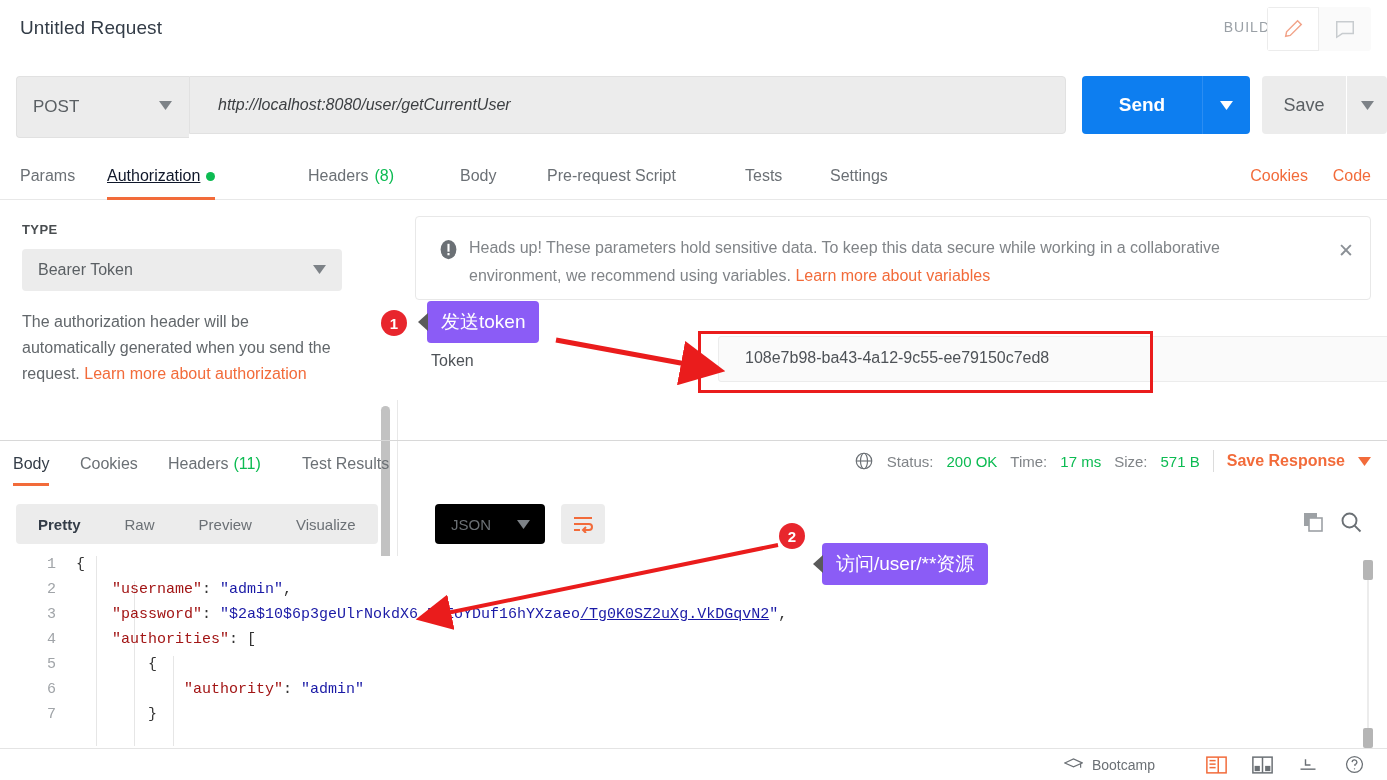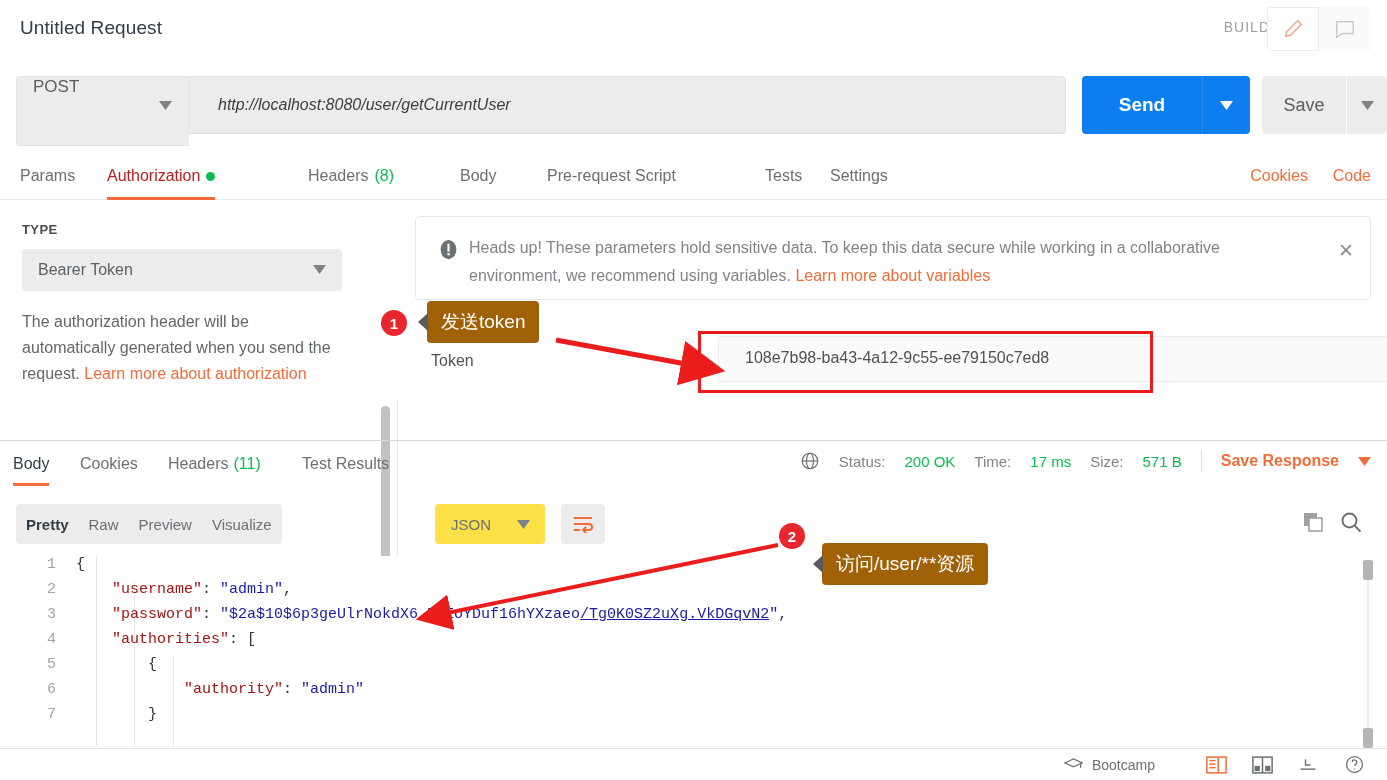--- a/index.html
+++ b/index.html
@@ -29,23 +29,23 @@
   }
   .icon-btn {
     width:52px; height:44px; display:flex; align-items:center; justify-content:center;
     background:transparent; cursor:pointer;
   }
   .icon-btn.active { background:#ffffff; box-shadow:0 0 0 1px #ececec inset; }
 
   
   .url-bar { position:absolute; left:16px; top:76px; width:1355px; height:58px; }
   .method-box {
-    position:absolute; left:0; top:0; width:173px; height:70px;
+    position:absolute; left:0; top:0; width:173px; height:62px;
     background:#ececec; border:1px solid #e1e1e1; border-right:none;
-    border-radius:4px 0 0 4px; display:flex; align-items:flex-start;
+    border-radius:4px 0 0 4px; display:flex; align-items:center;
   }
   .method-text { margin-left:16px; font-size:17px; color:#5a5f63; }
   .method-caret { position:absolute; right:17px; top:24px; }
   .url-input-box {
     position:absolute; left:173px; top:0; width:877px; height:58px;
     background:#ececec; border:1px solid #e1e1e1; border-radius:0 4px 4px 0;
     display:flex; align-items:center;font-style:italic;
   }
   .url-text { margin-left:28px; font-size:16px; color:#3c3f42; }
   .send-btn {
@@ -75,21 +75,21 @@
   
   .req-tabs {
     position:absolute; left:0; top:152px; width:1387px; height:48px;
     border-bottom:1px solid #e8e8e8;
   }
   .tab {
     position:absolute; top:0; height:48px;
     display:flex; align-items:center; gap:6px;
     font-size:16px; color:#6b7075; cursor:pointer; white-space:nowrap;
   }
-  .tab.active { color:#b91c1c; }
+  .tab.active { color:#0f172a;text-decoration:underline; }
   .tab.active::after {
     content:''; position:absolute; left:0; right:0; bottom:0; height:3px; background:#f26b3a;
   }
   .dot-green { width:9px; height:9px; border-radius:50%; background:#0cbb52; display:inline-block; }
   .cnt-green { color:#0cbb52; }
   .right-link {
     position:absolute; top:0; height:48px; display:flex; align-items:center;
     font-size:16px; color:#f26b3a; cursor:pointer;
   }
 
@@ -160,40 +160,40 @@
   .resp-tabs { position:absolute; left:0; top:441px; width:1387px; height:45px; }
   .resp-tab {
     position:absolute; top:0; height:45px; display:flex; align-items:center; gap:5px;
     font-size:16px; color:#6b7075; cursor:pointer; white-space:nowrap;
   }
   .resp-tab.active { color:#333c47; }
   .resp-tab.active::after {
     content:''; position:absolute; left:0; right:0; bottom:0; height:3px; background:#f26b3a;
   }
   .resp-meta {
-    position:absolute; right:16px; top:450px; display:flex; align-items:center; gap:19px;
+    position:absolute; right:16px; top:450px; display:flex; align-items:center; gap:13px;
     font-size:15px; color:#808488; white-space:nowrap;
   }
   .meta-val { color:#0cbb52; }
   .meta-divider { width:1px; height:22px; background:#dcdcdc; }
   .save-response { color:#f26b3a; font-weight:bold; font-size:16px; cursor:pointer; }
 
   
   .fmt-bar { position:absolute; left:0; top:500px; width:1387px; height:48px; }
   .seg-group {
     position:absolute; left:16px; top:4px; height:40px; background:#ececec; border-radius:4px;
     display:flex; align-items:center;
   }
   .seg {
-    height:40px; padding:0 10px; display:flex; align-items:center;
+    height:40px; padding:0 22px; display:flex; align-items:center;
     font-size:15px; color:#6b7075; cursor:pointer;
   }
   .seg.active { color:#333c47; font-weight:bold; }
   .json-select {
-    position:absolute; left:435px; top:4px; width:110px; height:40px; background:#fde047;
+    position:absolute; left:435px; top:4px; width:110px; height:40px; background:#000000;
     border-radius:4px; display:flex; align-items:center; cursor:pointer; position:absolute;
   }
   .json-select span { margin-left:16px; font-size:15px; color:#6b7075; }
   .wrap-btn {
     position:absolute; left:561px; top:4px; width:44px; height:40px; background:#ececec;
     border-radius:4px; display:flex; align-items:center; justify-content:center; cursor:pointer;
   }
   .copy-icon-btn { position:absolute; right:62px; top:10px; cursor:pointer; }
   .search-icon-btn { position:absolute; right:24px; top:10px; cursor:pointer; }
 
@@ -244,21 +244,21 @@
   }
   .bb-icon { width:46px; height:31px; display:flex; align-items:center; justify-content:center; cursor:pointer; }
 
   
   .ann-badge {
     position:absolute; width:26px; height:26px; border-radius:50%; background:#e8262d;
     color:#fff; font-size:15px; font-weight:bold;
     display:flex; align-items:center; justify-content:center; z-index:30;
   }
   .ann-bubble {
-    position:absolute; background:#a16207; color:#fff; border-radius:4px;
+    position:absolute; background:#8b5cf6; color:#fff; border-radius:4px;
     font-size:19px; padding:8px 14px; z-index:30; white-space:nowrap;
   }
   .ann-bubble::before {
     content:''; position:absolute; left:-9px; top:12px;
     border-top:9px solid transparent; border-bottom:9px solid transparent;
     border-right:10px solid #5a5a5a;
   }
   .red-box {
     position:absolute; border:3px solid #ea1c1c; z-index:25; pointer-events:none;
   }
@@ -321,21 +321,21 @@
     <div class="tab" style="left:308px;">
       <span>Headers</span>
       <span class="cnt-green">(8)</span>
     </div>
     <div class="tab" style="left:460px;">
       <span>Body</span>
     </div>
     <div class="tab" style="left:547px;">
       <span>Pre-request Script</span>
     </div>
-    <div class="tab" style="left:745px;margin-left:20px;">
+    <div class="tab" style="left:745px;">
       <span>Tests</span>
     </div>
     <div class="tab" style="left:830px;">
       <span>Settings</span>
     </div>
     <div class="right-link" style="right:79px;">Cookies</div>
     <div class="right-link" style="right:16px;">Code</div>
   </div>
 
   <div class="auth-panel">

